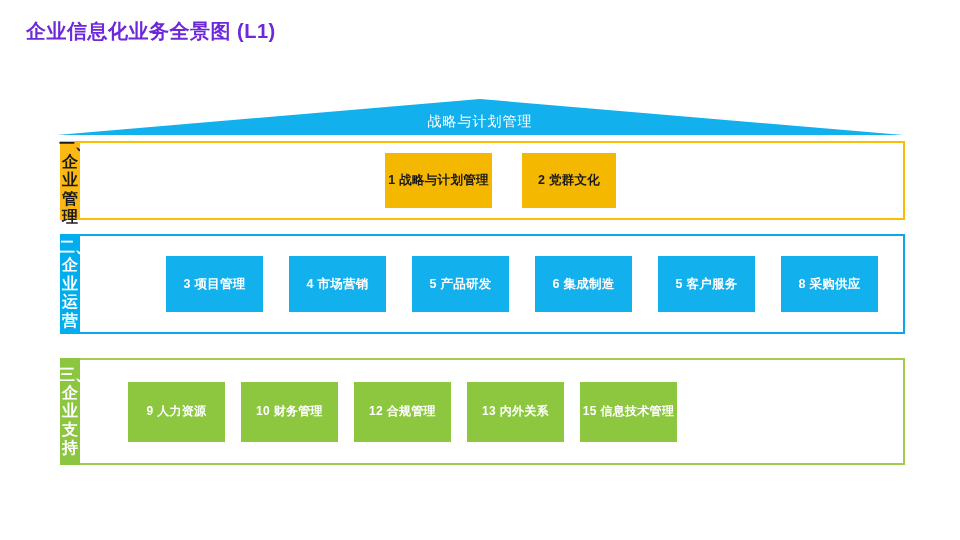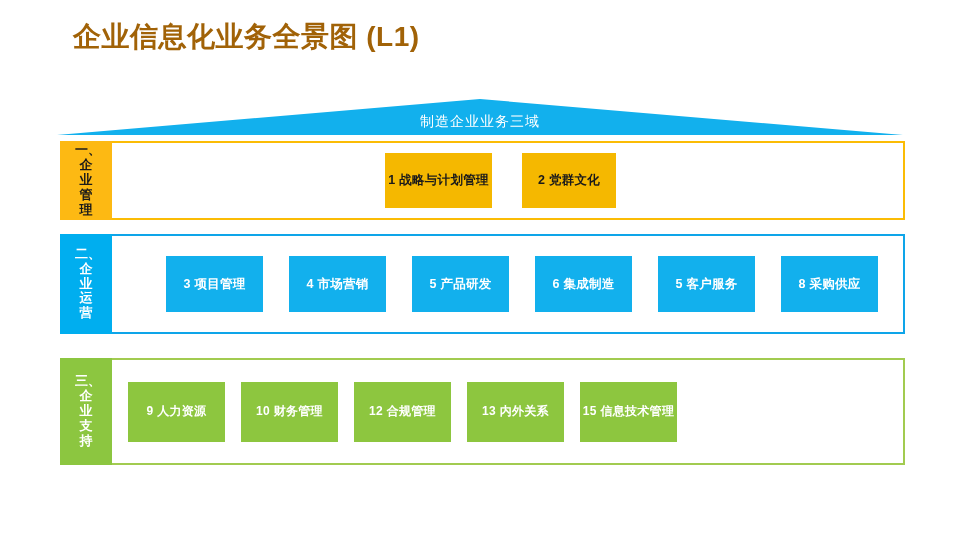--- a/index.html
+++ b/index.html
@@ -13,26 +13,25 @@
     font-family: "Liberation Sans", "DejaVu Sans", sans-serif;
     overflow: hidden;
     position: relative;
   }
 
   
   #page-title {
     position: absolute;
     left: 26px;
     top: 18px;
-    font-size: 28px;
+    font-size: 20px;
     font-weight: bold;
-    color: #a16207;
+    color: #6d28d9;
     letter-spacing: 0.5px;
     white-space: nowrap;
-    margin-left: 47px;
   }
 
   
   #roof {
     position: absolute;
     left: 57px;
     top: 99px;
     width: 846px;
     height: 36px;
   }
@@ -63,26 +62,26 @@
   .band {
     position: absolute;
     box-sizing: border-box;
     background: #ffffff;
   }
   .band-side {
     position: absolute;
     left: -12px;
     top: -2px;
     bottom: -2px;
-    width: 52px;
+    width: 20px;
     display: flex;
     align-items: center;
     justify-content: center;
     box-sizing: border-box;
-    font-size: 13px;
+    font-size: 16px;
     font-weight: bold;
     line-height: 1.15;
     text-align: center;
     letter-spacing: 0px;
     writing-mode: horizontal-tb;
   }
   .band-side span {
     display: block;
     width: 22px;
     word-break: break-all;
@@ -183,21 +182,21 @@
 </style>
 </head>
 <body>
 
 <div id="page-title">企业信息化业务全景图 (L1)</div>
 
 <div id="roof">
   <svg viewBox="0 0 846 36" preserveAspectRatio="none">
     <polygon points="0,36 423,0 846,36" fill="#12B0ED"></polygon>
   </svg>
-  <div id="roof-label">制造企业业务三域</div>
+  <div id="roof-label">战略与计划管理</div>
 </div>
 
 <div class="band" id="band-1">
   <div class="band-side">
     <span>一、企业管理</span>
   </div>
   <div class="band-inner">
     <div class="cell c0">1 战略与计划管理</div>
     <div class="cell c1">2 党群文化</div>
   </div>

